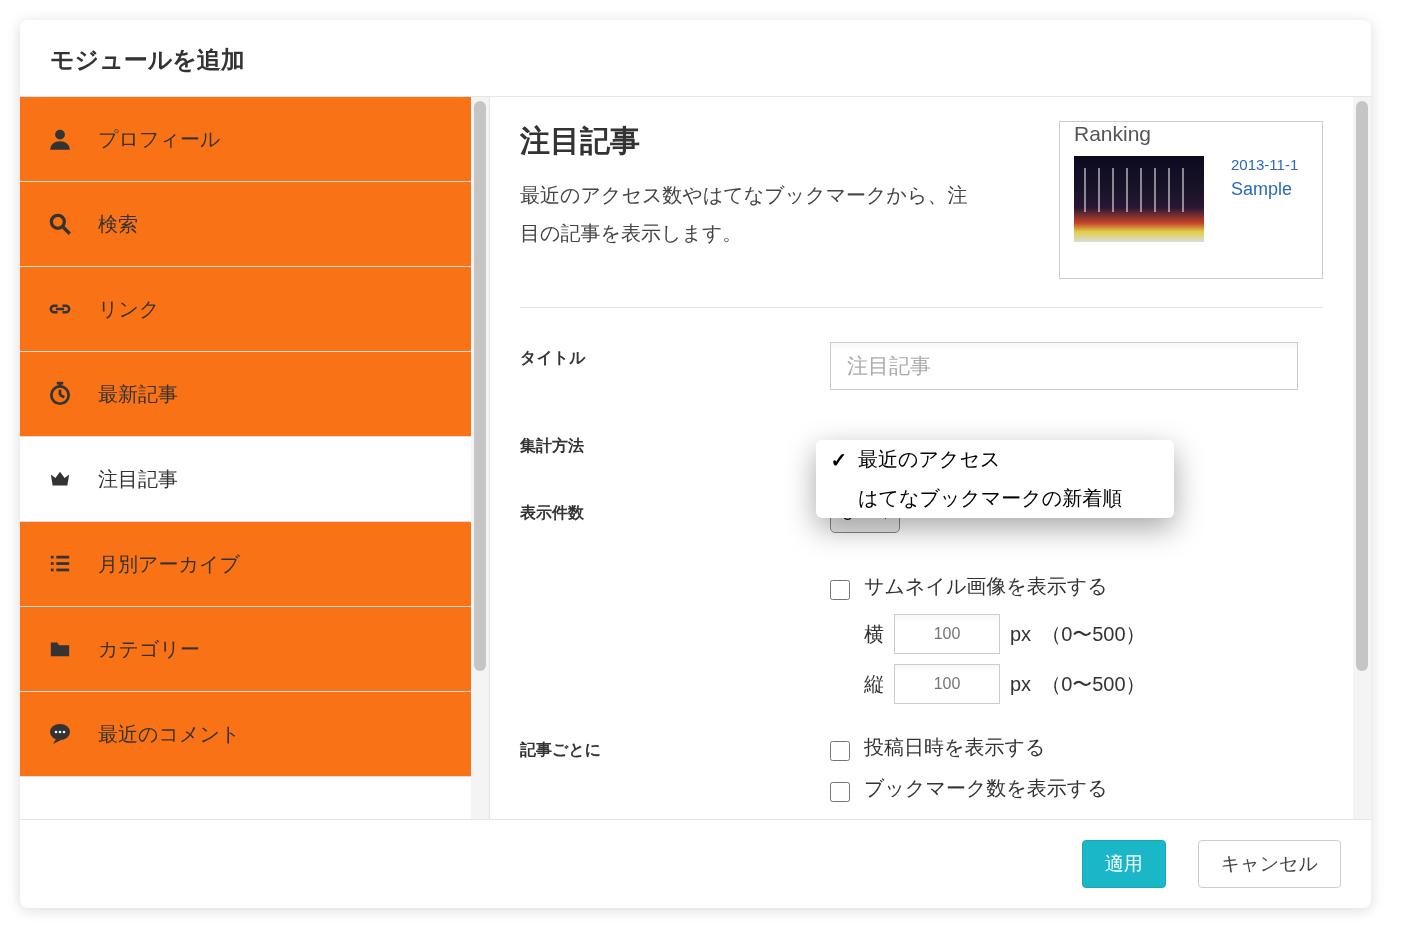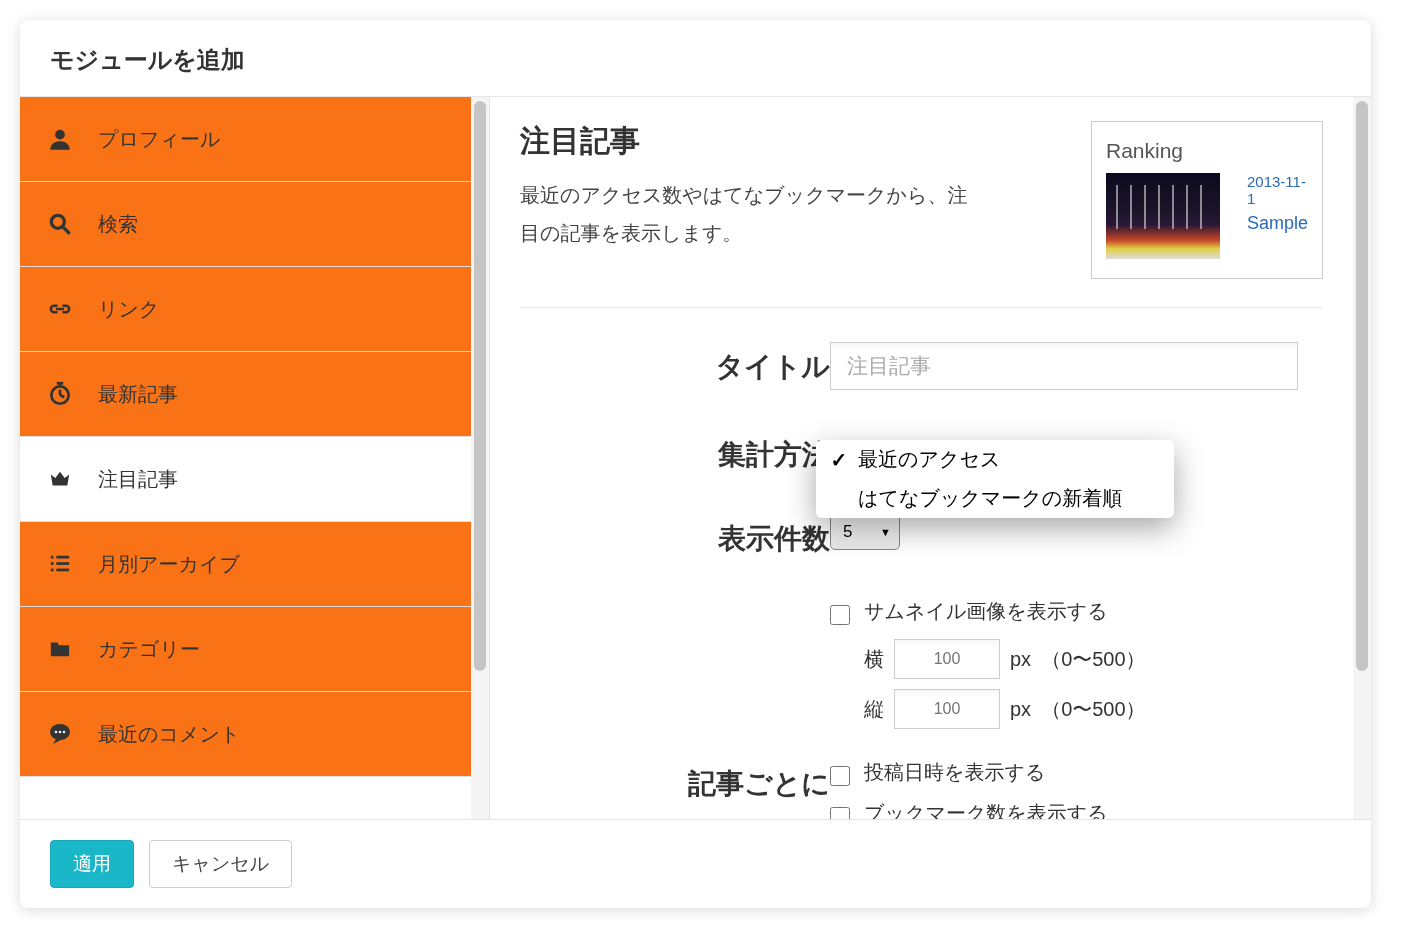--- a/index.html
+++ b/index.html
@@ -21,32 +21,32 @@
 
 .content-wrap { flex: 1; display: flex; }
 .content { flex: 1; padding: 24px 30px; overflow-y: auto; position: relative; }
 .content-scroll { width: 18px; background: #f4f4f4; position: relative; }
 .content-thumb { position: absolute; left: 3px; right: 3px; top: 4px; height: 570px; background: #c5c5c5; border-radius: 6px; }
 
 .hdr { display: flex; justify-content: space-between; align-items: flex-start; gap: 20px; padding-bottom: 28px; border-bottom: 1px solid #e5e5e5; margin-bottom: 34px; }
 .hdr-left h2 { font-size: 30px; font-weight: bold; color: #333; margin-bottom: 14px; }
 .hdr-left p { font-size: 20px; color: #444; line-height: 1.9; max-width: 460px; }
 
-.preview { width: 232px; height: 158px; border: 1px solid #ccc; background: #fff; padding: 17px 14px; }
+.preview { width: 264px; height: 158px; border: 1px solid #ccc; background: #fff; padding: 0 14px; }
 .preview-title { font-size: 21px; color: #555; margin-bottom: 10px; }
 .preview-body { display: flex; gap: 27px; align-items: flex-start; }
 .preview-img { width: 130px; height: 86px; background: #1a1120; position: relative; overflow: hidden; }
 .preview-img::before { content: ""; position: absolute; inset: 0; background: linear-gradient(180deg, #0a0820 0%, #1a1428 40%, #2a1838 60%, #d94a2a 78%, #f6e34a 88%, #f2f2f2 100%); opacity: .9; }
 .preview-img::after { content: ""; position: absolute; left: 10px; right: 10px; top: 12px; height: 44px; background: repeating-linear-gradient(90deg, rgba(255,255,255,.5) 0 2px, transparent 2px 14px); }
 .preview-meta { font-size: 15px; }
 .preview-date { color: #2a6ab8; margin-bottom: 6px; }
 .preview-sample { color: #2a6ab8; font-size: 18px; }
 
 .form-row { display: flex; align-items: flex-start; margin-bottom: 40px; }
-.form-label { width: 310px; font-size: 28px; font-weight: bold; color: #333; padding-top: 6px; text-align: right; }
+.form-label { width: 310px; font-size: 16px; font-weight: bold; color: #333; padding-top: 6px; }
 .form-control { flex: 1; }
 
 .text-input { width: 468px; height: 48px; border: 1px solid #ccc; background: linear-gradient(180deg,#f7f7f7,#fff 8px); padding: 0 16px; font-size: 21px; color: #333; }
 .text-input::placeholder { color: #aaa; }
 
 .select-wrap { position: relative; display: inline-block; }
 .select-box { width: 70px; height: 36px; border: 1px solid #888; border-radius: 5px; background: linear-gradient(180deg,#fff,#e8e8e8); display: flex; align-items: center; justify-content: space-between; padding: 0 8px 0 12px; font-size: 17px; }
 .select-caret { font-size: 11px; }
 
 .dropdown { position: absolute; top: -4px; left: -14px; width: 358px; background: #fff; border-radius: 6px; box-shadow: 0 10px 30px rgba(0,0,0,.35); z-index: 50; overflow: hidden; }
@@ -54,21 +54,21 @@
 .dd-item .check { width: 18px; text-align: center; font-weight: bold; }
 .dd-item.hover { background: #6b6b6b; color: #fff; }
 
 .check-row { display: flex; align-items: flex-end; gap: 14px; font-size: 20px; color: #333; margin-bottom: 14px; }
 .check-row input[type="checkbox"] { width: 20px; height: 20px; }
 .dim-row { display: flex; align-items: center; gap: 10px; margin: 10px 0 10px 30px; font-size: 20px; color: #333; }
 .dim-label { width: 24px; text-align: right; }
 .dim-input { width: 106px; height: 40px; border: 1px solid #ccc; background: linear-gradient(180deg,#f7f7f7,#fff 8px); text-align: center; font-size: 16px; color: #aaa; }
 .dim-hint { color: #333; }
 
-.modal-footer { padding: 20px 30px; display: flex; gap: 15px; }
+.modal-footer { padding: 20px 30px; display: flex; gap: 32px; justify-content: flex-end; }
 .btn { height: 48px; padding: 0 22px; font-size: 19px; border-radius: 4px; cursor: pointer; border: 1px solid transparent; }
 .btn-primary { background: #19b7c7; color: #fff; border-color: #17a6b5; }
 .btn-default { background: #fff; color: #444; border: 1px solid #ccc; }
 </style>
 </head>
 <body>
 
 <div class="modal">
 
   <div class="modal-header">

